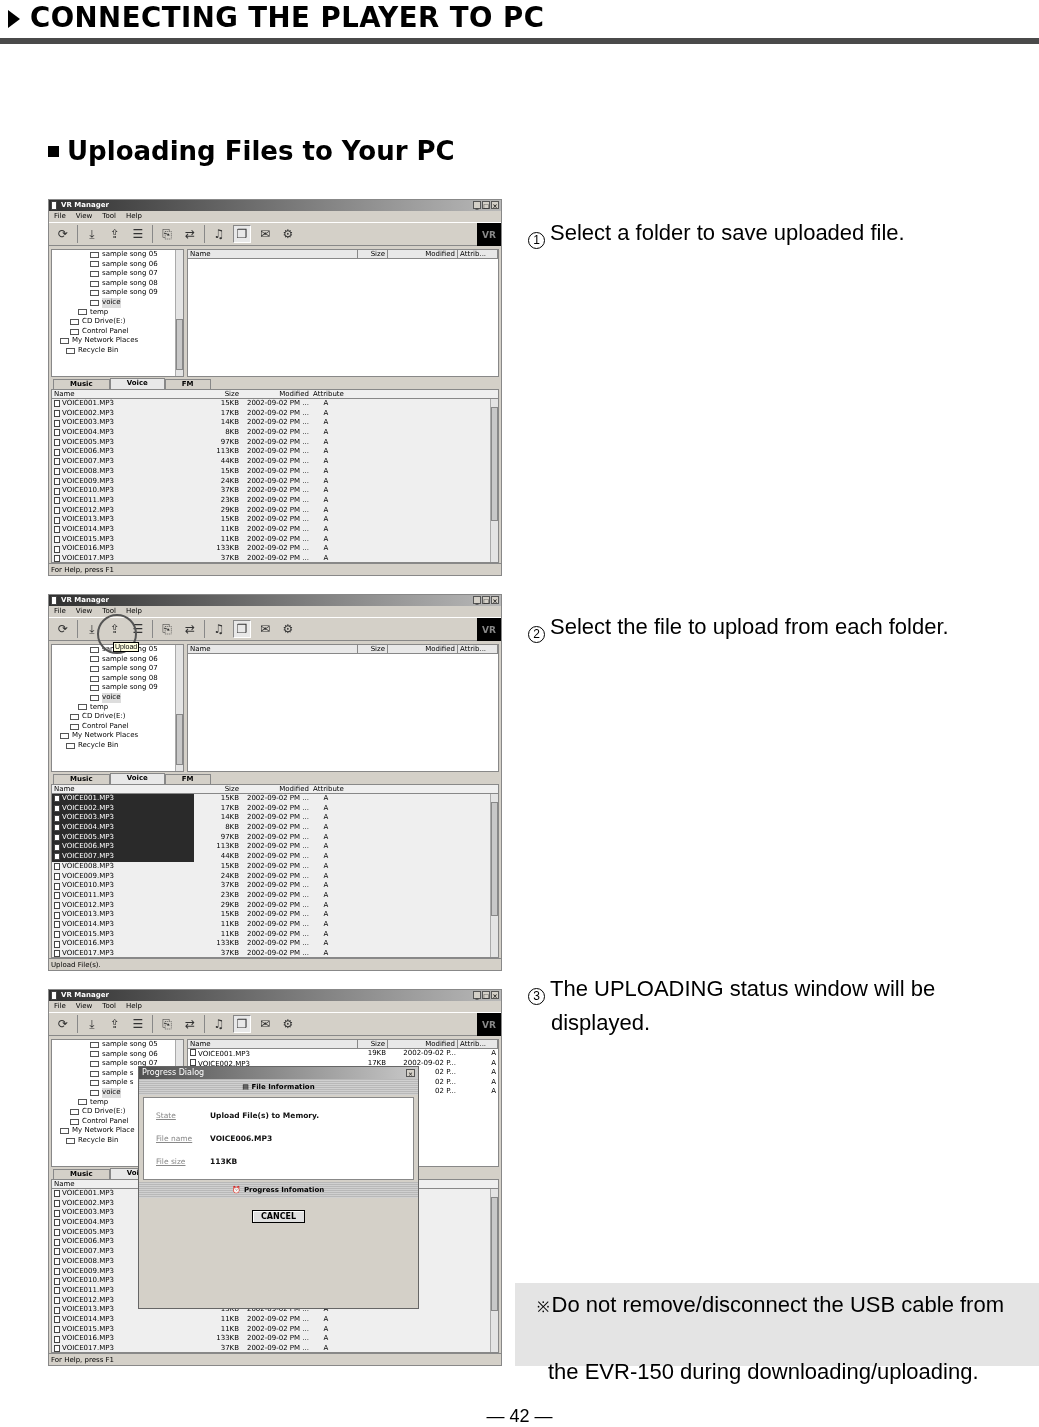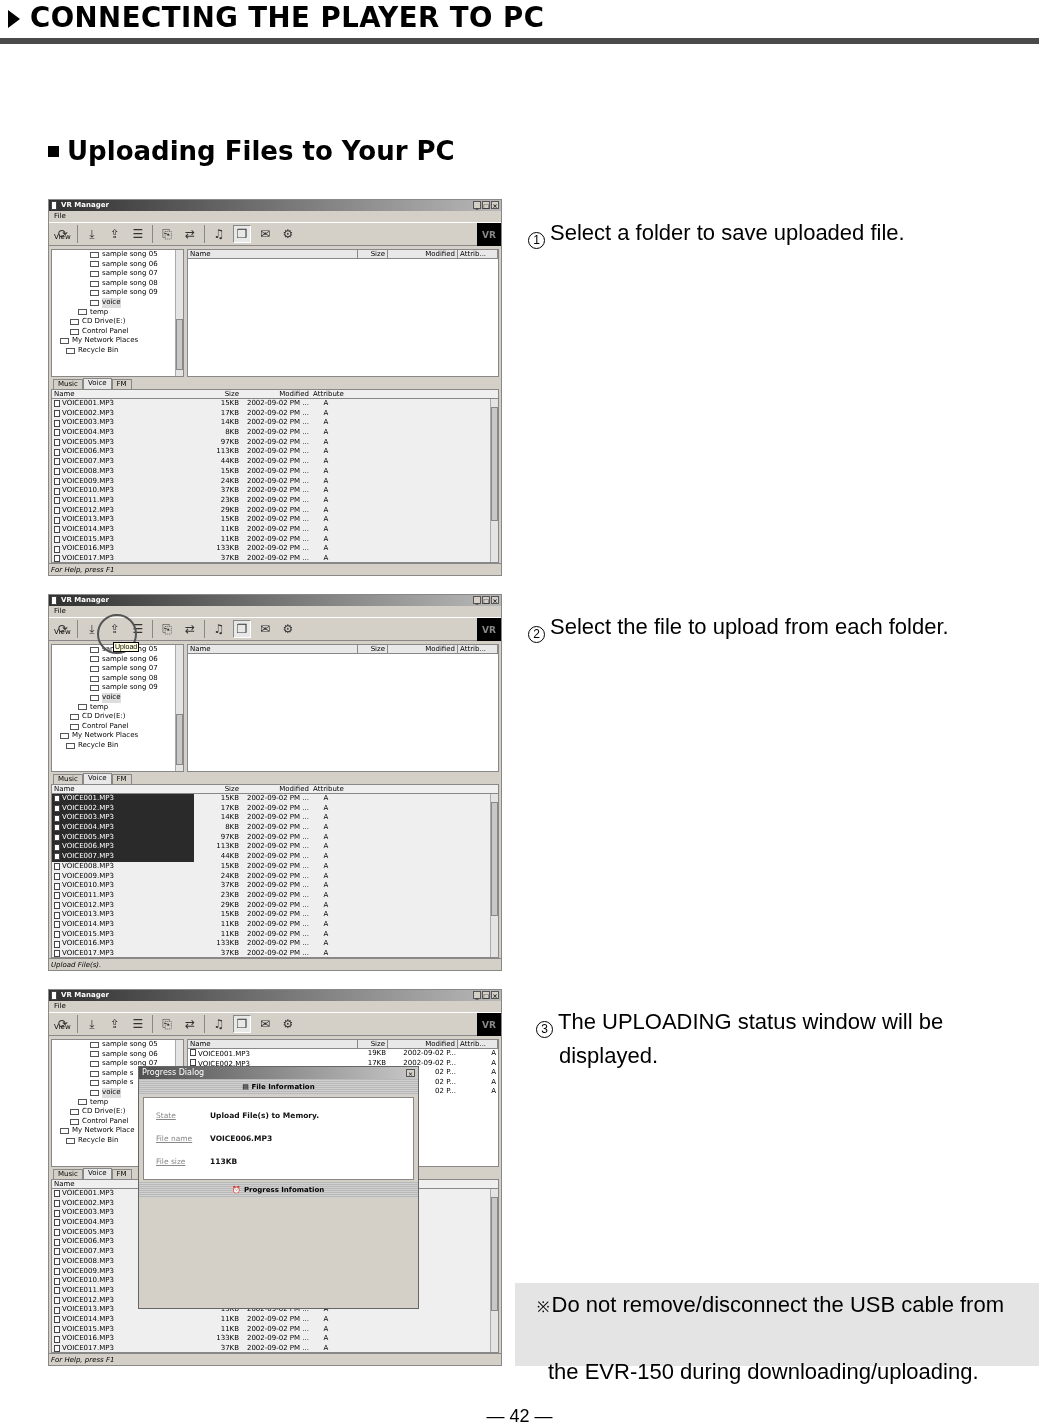--- a/index.html
+++ b/index.html
@@ -22,53 +22,53 @@
   .note .line2 { padding-left: 11px; display: block; margin-top: 32px; }
 
   .page-number { position: absolute; left: 0; width: 1039px; top: 1406px; text-align: center; font-size: 18px; }
 
   
   .win { position: absolute; left: 48px; width: 454px; height: 377px; background: #d4d0c8; border: 1px solid #888; font-size: 7px; font-family: "DejaVu Sans", sans-serif; overflow: hidden; }
   .win .titlebar { height: 11px; background: linear-gradient(to right, #303030, #b8b8b8); color: #fff; font-weight: bold; padding-left: 12px; line-height: 11px; position: relative; }
   .win .titlebar .appicon { position: absolute; left: 2px; top: 1px; width: 6px; height: 9px; background: #fff; border: 1px solid #444; }
   .win .titlebar .ctrls { position: absolute; right: 2px; top: 1px; display: flex; gap: 1px; }
   .win .titlebar .ctrls span { width: 8px; height: 8px; background: #d4d0c8; border: 1px solid #555; color: #000; font-size: 6px; line-height: 7px; text-align: center; }
-  .win .menubar { height: 11px; display: flex; gap: 10px; padding-left: 5px; line-height: 11px; flex-direction: column; }
+  .win .menubar { height: 11px; display: flex; gap: 10px; padding-left: 5px; line-height: 11px; }
   .win .toolbar { height: 24px; display: flex; align-items: center; padding-left: 5px; gap: 5px; border-top: 1px solid #fff; border-bottom: 1px solid #888; position: relative; }
   .win .toolbar .tb { width: 18px; height: 18px; border: 1px solid transparent; display: flex; align-items: center; justify-content: center; font-size: 12px; color: #333; }
   .win .toolbar .tb.pressed { border-color: #888 #fff #fff #888; background: #e8e8e8; }
   .win .toolbar .sep { width: 1px; height: 18px; background: #888; }
   .win .toolbar .logo { position: absolute; right: 0; top: 0; width: 24px; height: 23px; background: #000; color: #888; font-size: 9px; font-weight: bold; display: flex; align-items: center; justify-content: center; }
   .win .top-area { position: absolute; top: 49px; left: 2px; right: 2px; height: 130px; }
   .win .tree { position: absolute; left: 0; top: 0; width: 133px; height: 128px; background: #fff; border: 1px solid #888; padding-left: 8px; }
   .win .tree .node { height: 9.6px; line-height: 9.6px; white-space: nowrap; display: flex; align-items: center; }
   .win .tree .folder { display: inline-block; width: 9px; height: 6px; border: 1px solid #555; margin-right: 3px; background: #fff; }
   .win .tree .sel { background: #ddd; }
   .win .vscroll { position: absolute; right: 0; top: 0; width: 8px; height: 100%; background: #e4e4e4; border-left: 1px solid #aaa; }
   .win .vscroll .thumb { position: absolute; left: 0; top: 55%; width: 7px; height: 40%; background: #c8c8c8; border: 1px solid #888; }
   .win .filelist { position: absolute; left: 136px; top: 0; right: 0; height: 128px; background: #fff; border: 1px solid #888; }
   .win .fl-head { height: 9px; display: flex; border-bottom: 1px solid #888; background: #e8e8e8; line-height: 9px; }
   .win .fl-head span { border-right: 1px solid #888; padding: 0 2px; }
   .win .fl-row { height: 9.5px; display: flex; line-height: 9.5px; }
   .win .fl-row span { padding: 0 2px; }
   .win .bottom-area { position: absolute; top: 179px; left: 2px; right: 2px; height: 184px; }
   .win .tabs { display: flex; height: 10px; padding-left: 2px; }
-  .win .tabs .tab { border: 1px solid #888; border-bottom: none; padding: 0 4px; line-height: 9px; background: #d4d0c8; }
+  .win .tabs .tab { border: 1px solid #888; border-bottom: none; padding: 0 16px; line-height: 9px; background: #d4d0c8; font-weight: bold; }
   .win .tabs .tab.active { background: #e8e8e8; margin-top: -1px; }
   .win .list { position: absolute; top: 10px; left: 0; right: 0; bottom: 0; background: #efefef; border: 1px solid #888; overflow: hidden; }
   .win .list-head { display: flex; height: 9px; line-height: 9px; border-bottom: 1px solid #888; }
   .win .list-head span, .win .list-row span { padding: 0 2px; white-space: nowrap; }
   .win .list-row { display: flex; height: 9.7px; line-height: 9.7px; }
   .win .list-row.selected .c-name { background: #2a2a2a; color: #fff; }
   .win .c-name { width: 142px; display: flex; align-items: center; }
   .win .c-size { width: 47px; text-align: right; }
   .win .c-mod { width: 70px; text-align: right; }
   .win .c-attr { width: 30px; text-align: center; }
   .win .fileicon { display: inline-block; width: 6px; height: 7px; border: 1px solid #444; background: #fff; margin-right: 2px; }
-  .win .statusbar { position: absolute; bottom: 0; left: 0; right: 0; height: 12px; line-height: 12px; padding-left: 2px; display: flex; border-top: 1px solid #888; font-style: italic; }
+  .win .statusbar { position: absolute; bottom: 0; left: 0; right: 0; height: 12px; line-height: 12px; padding-left: 2px; display: flex; border-top: 1px solid #888; }
   .win .statusbar .sb-text { flex: 1; }
   .win .statusbar .sb-panel { border: 1px solid #888; border-color: #888 #fff #fff #888; padding: 0 3px; margin-left: 2px; height: 10px; line-height: 9px; margin-top: 14px; }
 
   .tooltip { position: absolute; background: #ffffe1; border: 1px solid #000; font-size: 7px; padding: 0 1px; line-height: 8px; }
   .circle { position: absolute; width: 40px; height: 40px; border: 2px solid #555; border-radius: 50%; }
 
   .dialog { position: absolute; left: 138px; top: 1066px; width: 281px; height: 243px; background: #d4d0c8; border: 1px solid #666; font-family: "DejaVu Sans", sans-serif; }
   .dialog .dtitle { height: 12px; background: linear-gradient(to right, #505050, #c8c8c8); color: #fff; font-size: 8px; padding-left: 3px; line-height: 12px; position: relative; }
   .dialog .dtitle .dclose { position: absolute; right: 3px; top: 2px; width: 9px; height: 8px; background: #d4d0c8; border: 1px solid #555; color: #000; font-size: 6px; line-height: 7px; text-align: center; }
   .dialog .band { height: 16px; background: repeating-linear-gradient(to bottom, #b8b8b8 0, #b8b8b8 1px, #d0d0d0 1px, #d0d0d0 2px); font-size: 7px; font-weight: bold; text-align: center; line-height: 16px; }
@@ -853,29 +853,30 @@
         <span class="dval">VOICE006.MP3</span>
       </div>
     <div class="drow">
         <span class="dlabel">File size</span>
         <span class="dval">113KB</span>
       </div>
   </div>
   <div class="band">
     <span>⏰ </span><span>Progress Infomation</span>
   </div>
+  <div class="btnrow"><span class="cancel">CANCEL</span></div>
 </div>
 
 <div class="step" style="top:216px;">
   <span class="num">1</span><span>Select a folder to save uploaded file.</span>
 </div>
 <div class="step" style="top:610px;">
   <span class="num">2</span><span>Select the file to upload from each folder.</span>
 </div>
-<div class="step" style="top:1005px;margin-left:8px;">
+<div class="step" style="top:972px;">
   <span class="num">3</span><span>The UPLOADING status window will be</span>
   <span class="line2">displayed.</span>
 </div>
 
 <div class="note">
   <span class="mark">※</span><span>Do not remove/disconnect the USB cable from</span>
   <span class="line2">the EVR-150 during downloading/uploading.</span>
 </div>
 
 <div class="page-number">— 42 —</div>

